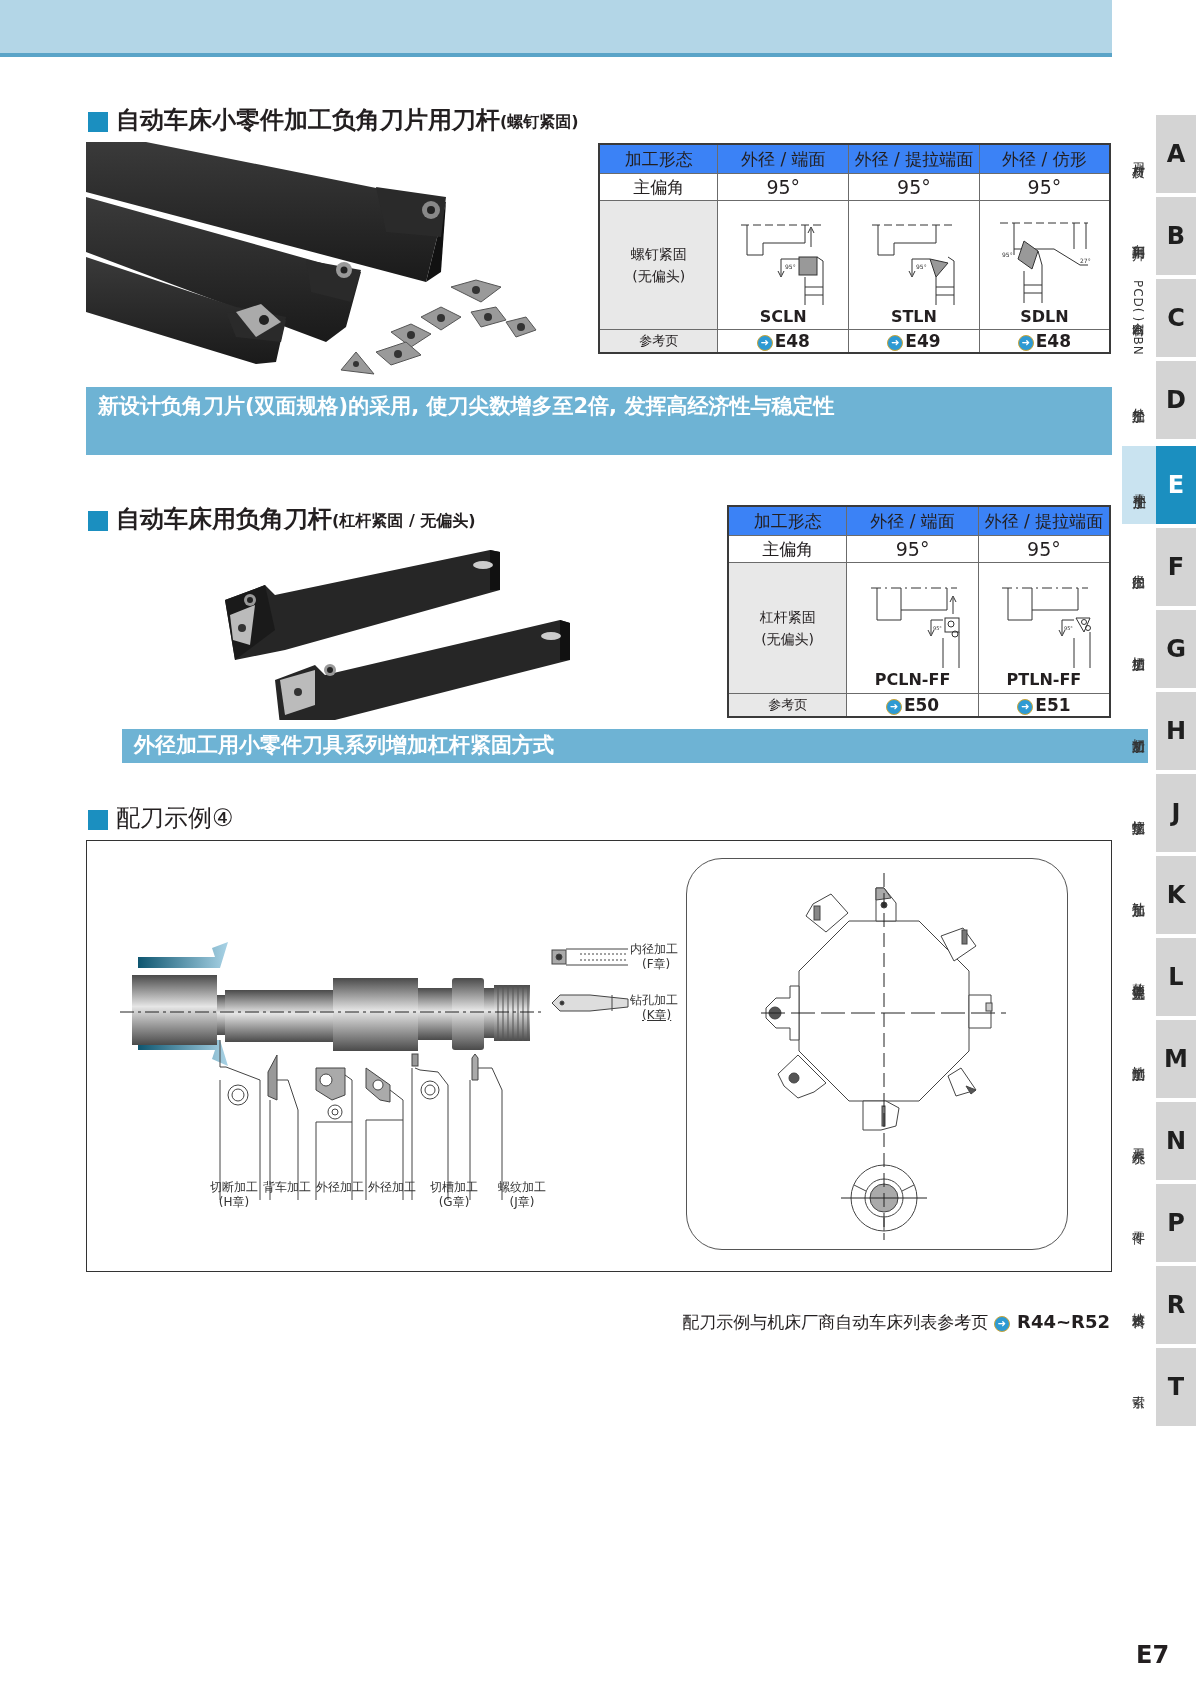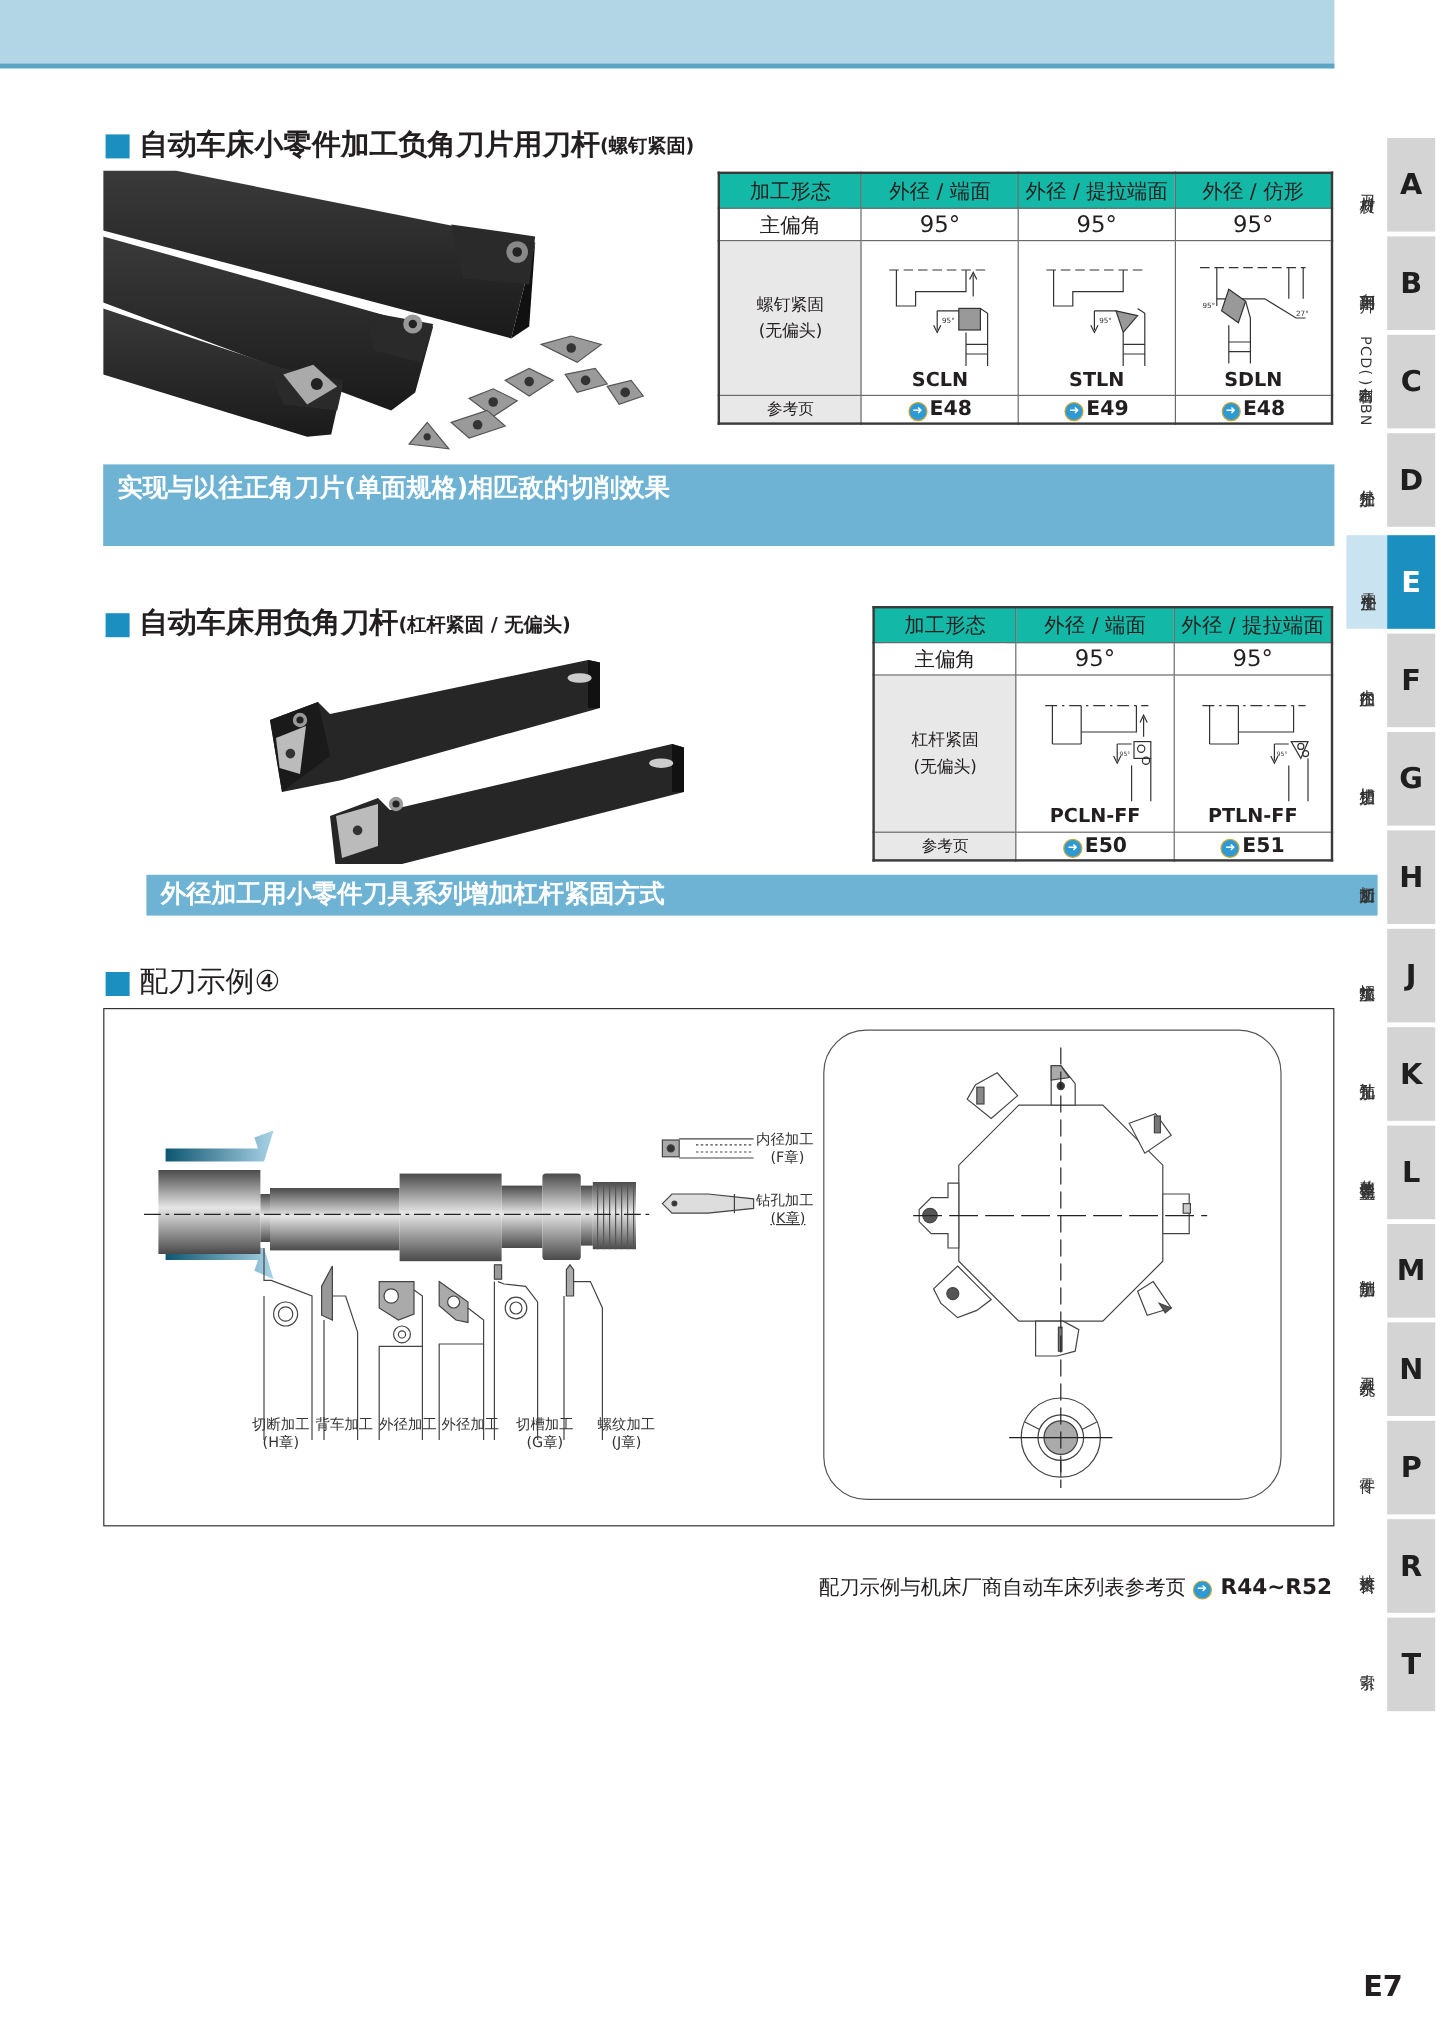--- a/index.html
+++ b/index.html
@@ -4,21 +4,21 @@
 <style>
   html, body { margin:0; padding:0; }
   body { width:1200px; height:1697px; position:relative; background:#ffffff; font-family:"DejaVu Sans", "Liberation Sans", sans-serif; color:#231f20; overflow:hidden; }
   .topbar { position:absolute; left:0; top:0; width:1112px; height:53px; background:#b3d6e7; border-bottom:4px solid #5aa4c8; }
   .sec-title { position:absolute; left:88px; display:flex; align-items:flex-end; font-size:24px; font-weight:bold; color:#231f20; white-space:nowrap; }
   .sec-title .sq { width:20px; height:20px; background:#1b8fc0; margin-right:8px; margin-bottom:4px; flex:none; }
   .sec-title .sub { font-size:16px; font-weight:bold; margin-bottom:3px; }
   .banner { position:absolute; left:86px; width:1026px; background:#6eb3d4; color:#ffffff; font-weight:bold; font-size:21px; line-height:28px; padding:2px 12px; box-sizing:border-box; }
   table.spec { position:absolute; border-collapse:collapse; border:2px solid #3a3a3a; background:#fff; }
   table.spec td { border:1px solid #6b6b6b; text-align:center; padding:0; font-size:17px; color:#231f20; }
-  table.spec tr.hdr td { background:#14b8a6; height:28px; }
+  table.spec tr.hdr td { background:#3b82f6; height:28px; }
   table.spec tr.ang td { height:26px; font-size:19px; }
   table.spec tr.ang td.lbl { font-size:17px; background:#fff;border-radius:11px; }
   table.spec td.lbl { background:#e8e8e8; }
   table.spec tr.img td.lbl { font-size:14px; line-height:22px; }
   table.spec tr.ref td { height:22px; font-weight:bold; font-size:17px;margin-left:28px; }
   table.spec tr.ref td.lbl { font-weight:normal; font-size:13px; }
   .ref-arrow { display:inline-block; width:14px; height:14px; border-radius:50%; background:#2e9ad3; border:1px solid #c8a53a; color:#fff; font-size:10px; line-height:14px; text-align:center; vertical-align:1px; margin-right:2px; }
   .model { font-weight:bold; font-size:16px; display:block; margin-top:2px; }
   .diag { display:block; margin:0 auto; }
   .photo { position:absolute; }
@@ -164,21 +164,21 @@
   <tr class="ref">
     <td class="lbl">参考页</td>
     <td><span class="ref-arrow">➜</span><span>E48</span></td>
     <td><span class="ref-arrow">➜</span><span>E49</span></td>
     <td><span class="ref-arrow">➜</span><span>E48</span></td>
   </tr>
 </tbody>
   </table>
 
 <div class="banner" style="top:387px;height:68px;padding-top:5px;">
-  <div>实现与以往正角刀片(单面规格)相匹敌的切削效果</div>
+  <div>新设计负角刀片(双面规格)的采用, 使刀尖数增多至2倍, 发挥高经济性与稳定性</div>
 </div>
 
 <div class="sec-title" style="top:503px;">
   <span class="sq"></span>
   <span>自动车床用负角刀杆</span>
   <span class="sub">(杠杆紧固 / 无偏头)</span>
 </div>
 
 <svg class="photo" style="left:215px;top:540px;" width="360" height="180">
   <polygon points="10,60 50,45 60,55 275,10 285,12 285,50 70,110 20,120" fill="#262626"></polygon>

